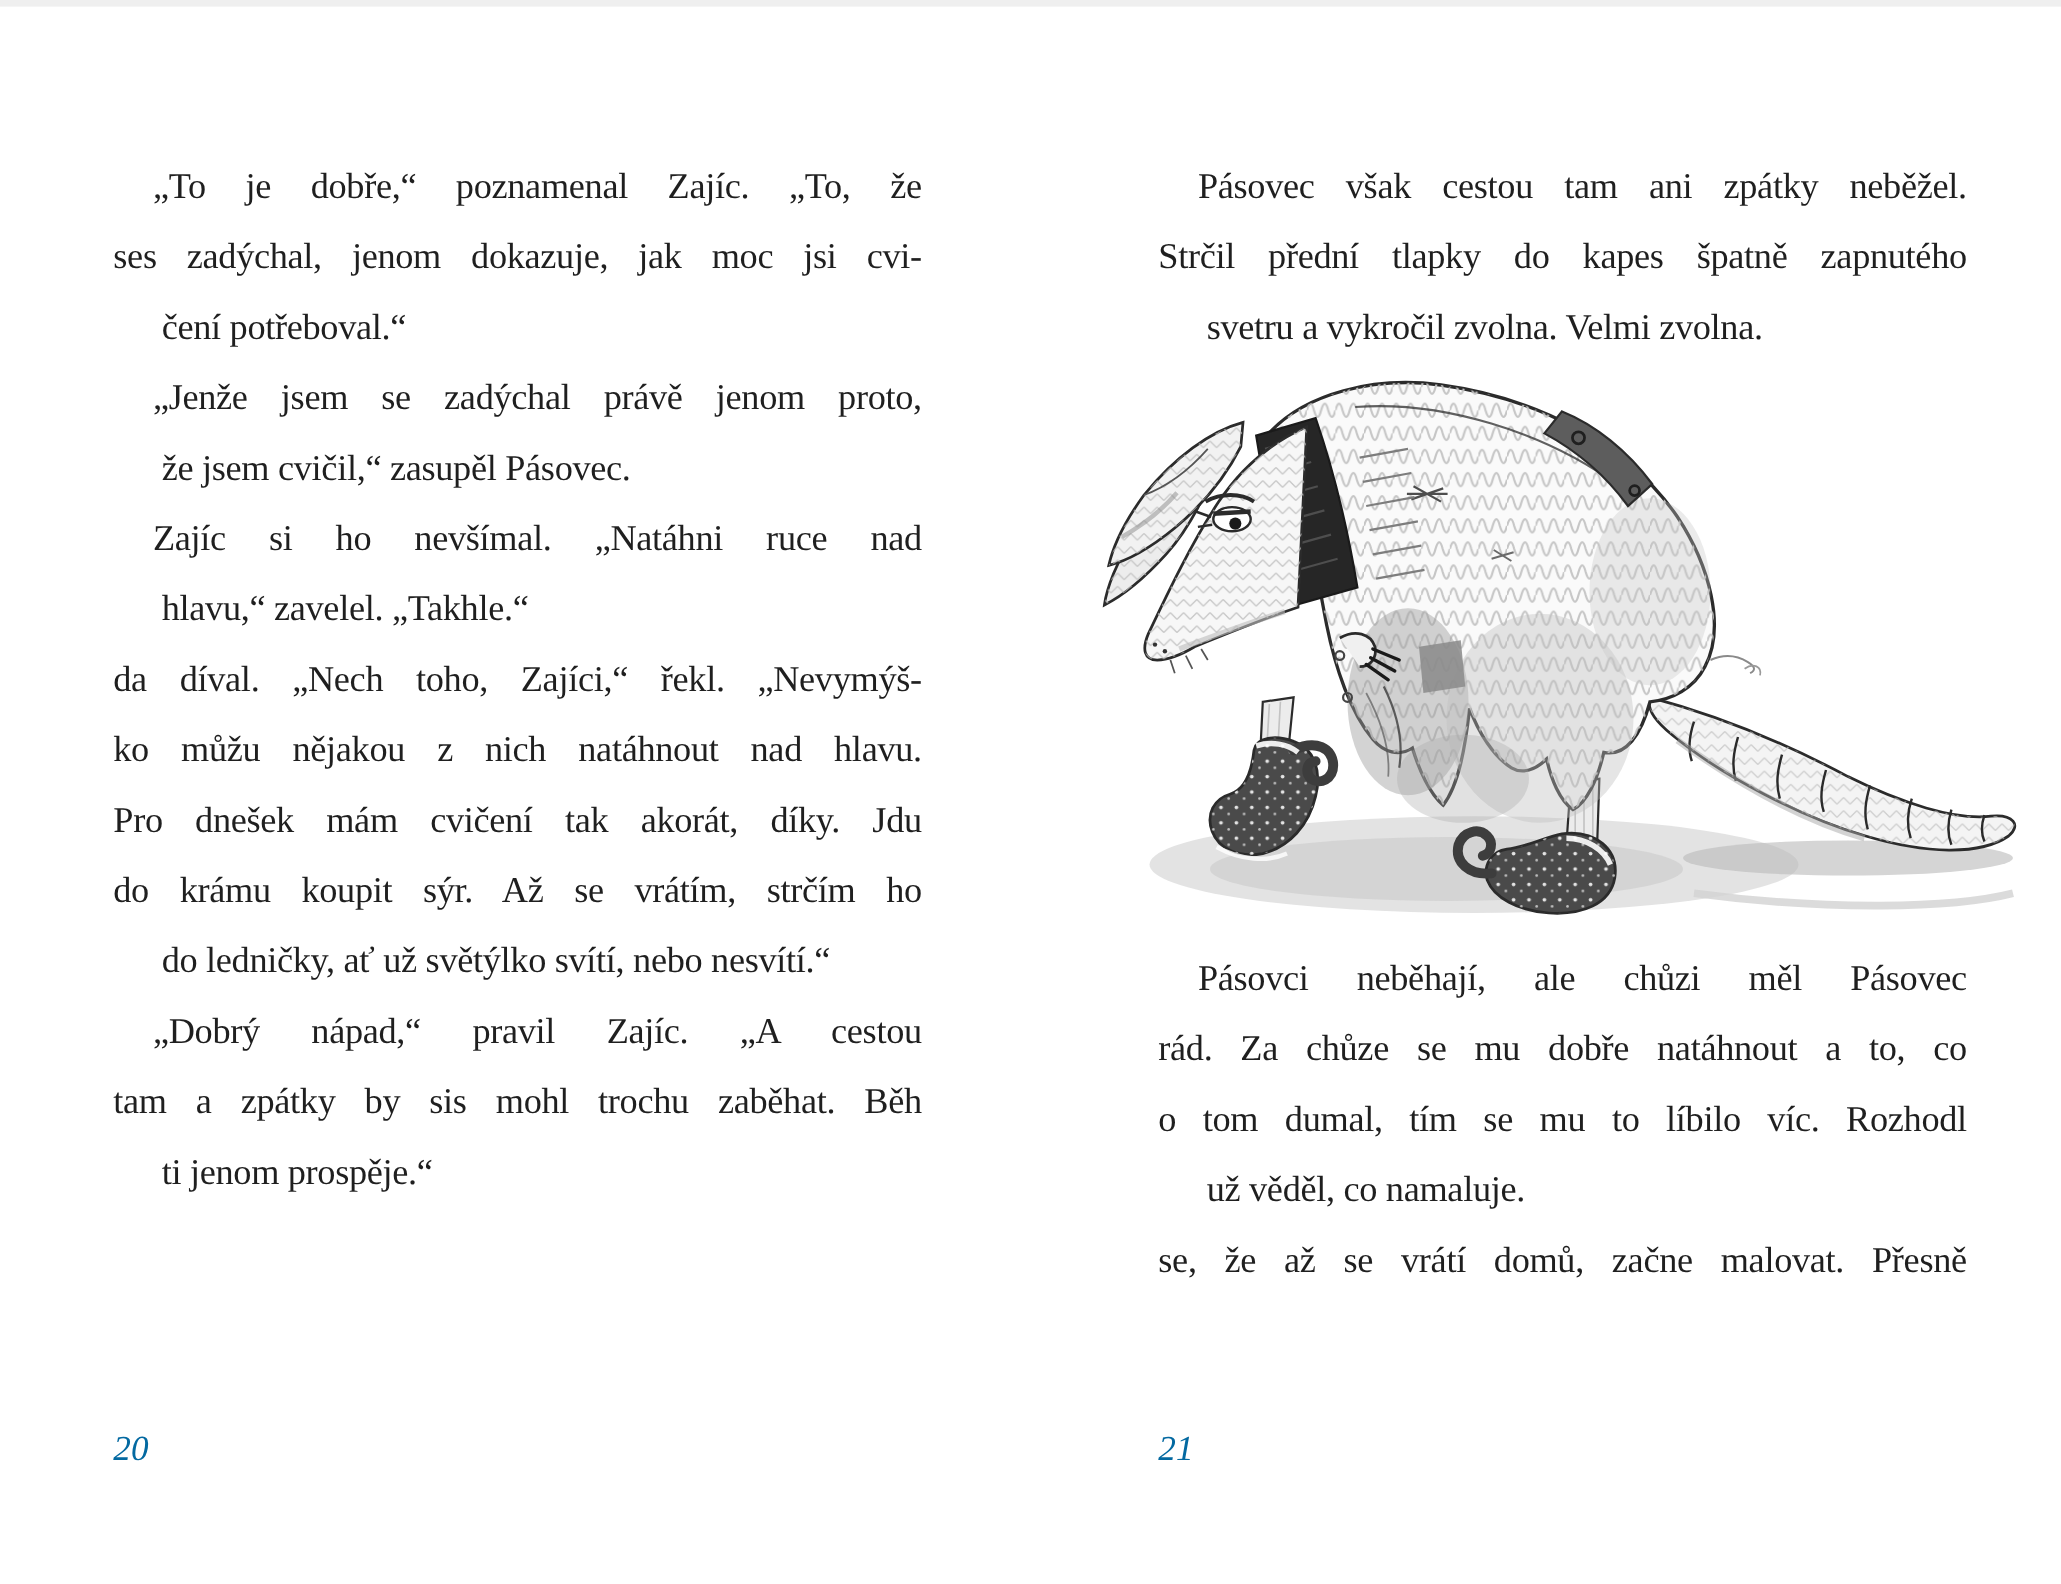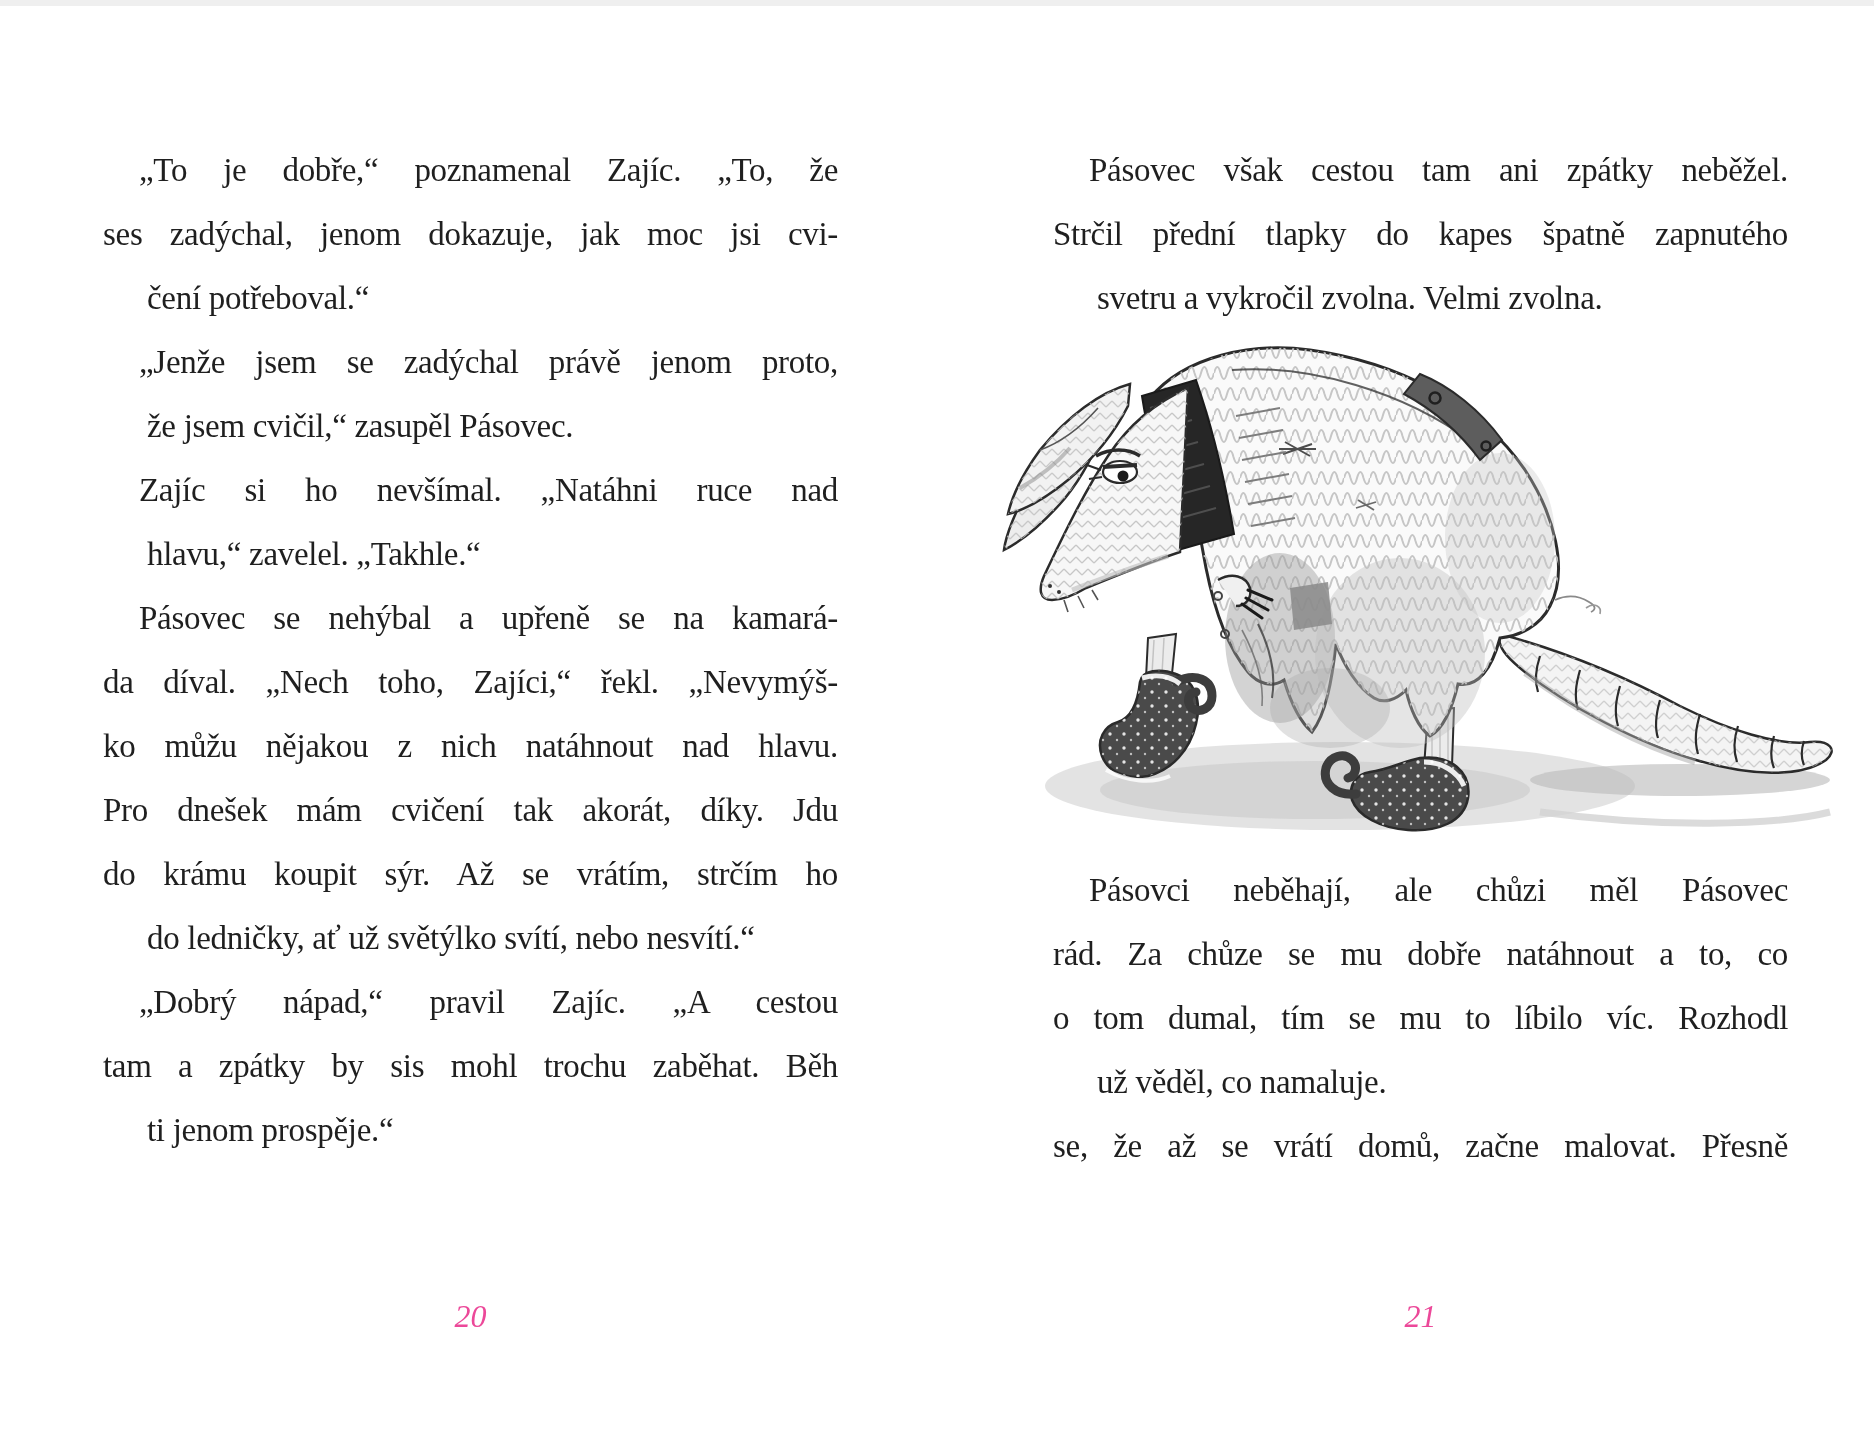--- a/index.html
+++ b/index.html
@@ -13,42 +13,41 @@
   .col-right-top{left:1053px;top:138px;}
   .col-right-bottom{left:1053px;top:858px;}
   .line{
     font-size:33px;line-height:64px;letter-spacing:-0.3px;
     text-align:justify;text-align-last:justify;
     white-space:normal;
   }
   .line.para-end{text-align-last:left;margin-left:44px;}
   .line.indent{text-indent:36px;}
   .page-number{
-    position:absolute;top:1298px;width:735px;text-align:center;
-    font-size:32px;font-style:italic;color:#ec4899;
+    position:absolute;top:1298px;width:735px;
+    font-size:32px;font-style:italic;color:#0369a1;
   }
   .pn-left{left:103px;}
   .pn-right{left:1053px;}
   .illustration{position:absolute;left:980px;top:338px;width:880px;height:505px;}
   .illustration svg{display:block;width:100%;height:100%;}
 </style>
 </head>
 <body>
 
 <div class="scan-edge"></div>
 
 <div class="text-col col-left">
   <div class="line indent">„To je dobře,“ poznamenal Zajíc. „To, že</div>
   <div class="line">ses zadýchal, jenom dokazuje, jak moc jsi cvi-</div>
   <div class="line para-end">čení potřeboval.“</div>
   <div class="line indent">„Jenže jsem se zadýchal právě jenom proto,</div>
   <div class="line para-end">že jsem cvičil,“ zasupěl Pásovec.</div>
   <div class="line indent">Zajíc si ho nevšímal. „Natáhni ruce nad</div>
   <div class="line para-end">hlavu,“ zavelel. „Takhle.“</div>
-  <div class="line indent">Pásovec se nehýbal a upřeně se na kamará-</div>
   <div class="line">da díval. „Nech toho, Zajíci,“ řekl. „Nevymýš-</div>
   <div class="line">ko můžu nějakou z nich natáhnout nad hlavu.</div>
   <div class="line">Pro dnešek mám cvičení tak akorát, díky. Jdu</div>
   <div class="line">do krámu koupit sýr. Až se vrátím, strčím ho</div>
   <div class="line para-end">do ledničky, ať už světýlko svítí, nebo nesvítí.“</div>
   <div class="line indent">„Dobrý nápad,“ pravil Zajíc. „A cestou</div>
   <div class="line">tam a zpátky by sis mohl trochu zaběhat. Běh</div>
   <div class="line para-end">ti jenom prospěje.“</div>
 </div>
 <div class="page-number pn-left">20</div>

